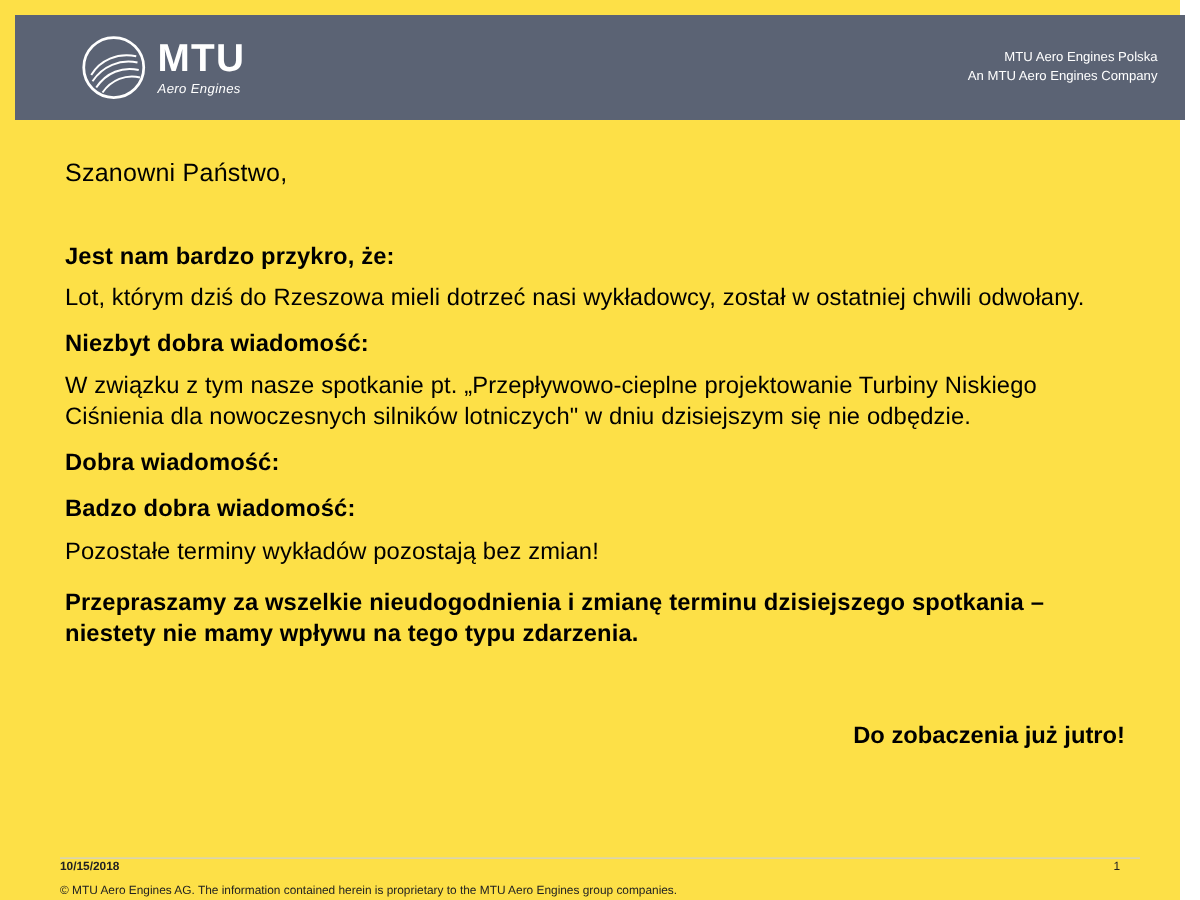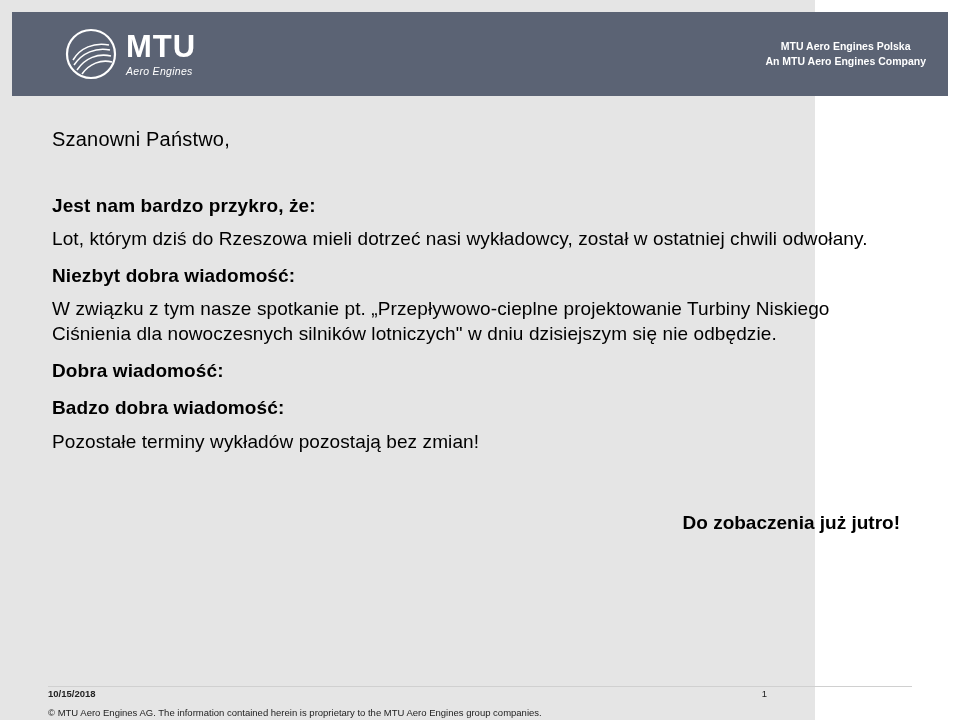--- a/index.html
+++ b/index.html
@@ -10,23 +10,23 @@
     width: 960px;
     height: 720px;
     background: #ffffff;
     font-family: "Liberation Sans", sans-serif;
     color: #000000;
     overflow: hidden;
     position: relative;
   }
   .slide {
     position: relative;
-    width: 815px;
+    width: 944px;
     height: 720px;
-    background: #e5e5e5;
+    background: #fde047;
     box-sizing: border-box;
   }
   
   .header {
     position: absolute;
     left: 12px;
     top: 12px;
     width: 936px;
     height: 84px;
     background: #5b6374;
@@ -60,24 +60,24 @@
     letter-spacing: 1px;
   }
   .logo-sub {
     color: #ffffff;
     font-size: 10.5px;
     letter-spacing: 0.3px;
     margin-top: 4px;
     font-style: italic;
   }
   .header-right {
-    text-align: center;
+    text-align: right;
     color: #ffffff;
     font-size: 10.5px;
-    font-weight: bold;
+    font-weight: normal;
     line-height: 1.45;
   }
   
   .content {
     position: absolute;
     left: 52px;
     top: 128px;
     width: 860px;
   }
   .greeting {
@@ -177,20 +177,21 @@
     <p class="para">Lot, którym dziś do Rzeszowa mieli dotrzeć nasi wykładowcy, został w ostatniej chwili odwołany.</p>
 
     <p class="para bold gap-top-sm">Niezbyt  dobra  wiadomość:</p>
     <p class="para">W związku  z tym nasze spotkanie pt.  „Przepływowo-cieplne  projektowanie  Turbiny  Niskiego Ciśnienia dla nowoczesnych silników lotniczych"  w dniu dzisiejszym  się nie odbędzie.</p>
 
     <p class="para bold gap-top-sm">Dobra  wiadomość:</p>
 
     <p class="para bold gap-top-sm">Badzo dobra  wiadomość:</p>
     <p class="para">Pozostałe terminy wykładów pozostają bez zmian!</p>
 
+    <p class="para bold gap-top">Przepraszamy za wszelkie nieudogodnienia  i  zmianę terminu   dzisiejszego  spotkania – niestety nie  mamy wpływu  na tego typu zdarzenia.</p>
 
     <p class="closing">Do zobaczenia już jutro!</p>
   </div>
 
   <div class="footer-line"></div>
   <div class="footer-date">10/15/2018</div>
   <div class="footer-page">1</div>
   <div class="footer-copy">© MTU  Aero  Engines AG. The information contained herein  is proprietary to the MTU  Aero  Engines group companies.</div>
 
 </div>

